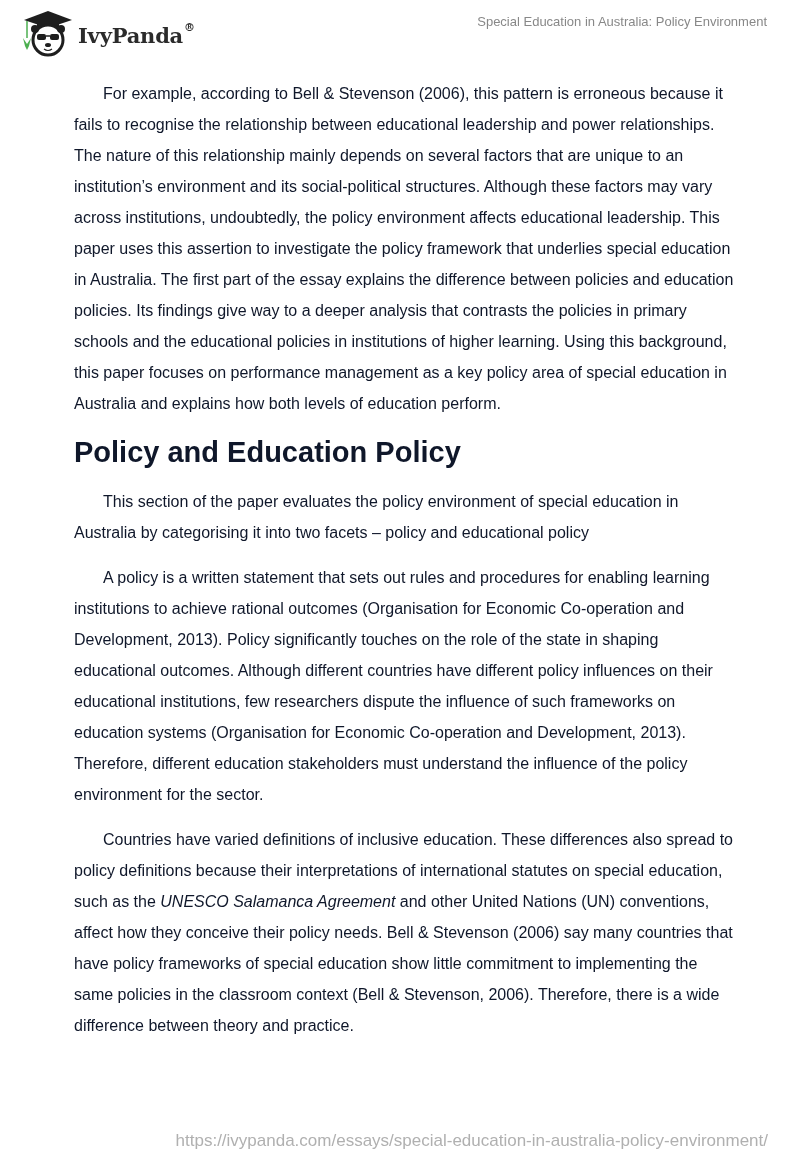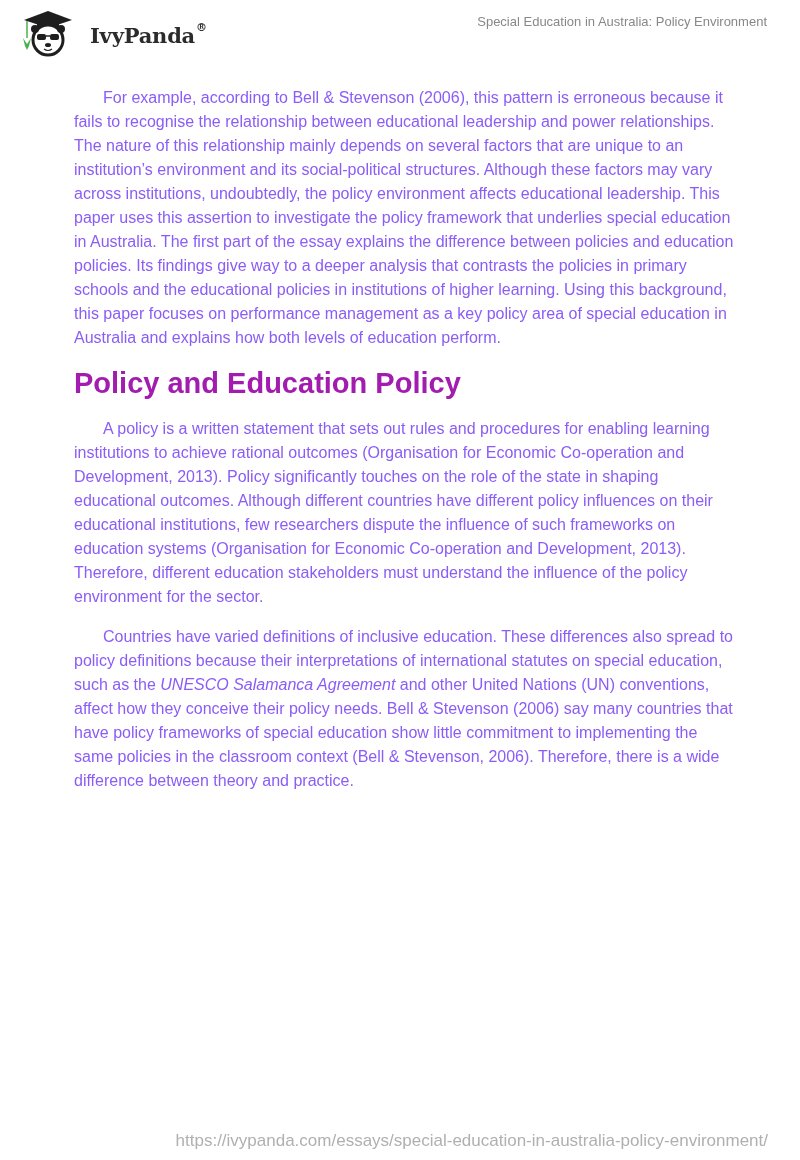--- a/index.html
+++ b/index.html
@@ -21,21 +21,20 @@
       left: 0;
       width: 800px;
       height: 60px;
     }
     .logo {
       position: absolute;
       left: 18px;
       top: 8px;
       display: flex;
       align-items: center;
-      gap: 12px;
     }
     .logo-icon {
       width: 56px;
       height: 50px;
       display: block;
     }
     .logo-text {
       font-family: "DejaVu Serif", serif;
       font-weight: bold;
       font-size: 21px;
@@ -61,31 +60,31 @@
       font-size: 13px;
       color: #888888;
     }
     .content {
       position: absolute;
       left: 74px;
       top: 70px;
       width: 660px;
     }
     p {
-      margin: 16px 0 14px 0;
+      margin: 8px 0 14px 0;
       font-size: 16px;
-      line-height: 24px;
+      line-height: 31px;
       text-indent: 29px;
-      color: #8b5cf6;
+      color: #0f172a;
     }
     h1 {
       font-size: 29px;
       font-weight: bold;
       margin: 15px 0 16px 0;
-      color: #a21caf;
+      color: #0f172a;
       line-height: 36px;
     }
     h2 {
       font-size: 24px;
       font-weight: bold;
       margin: 12px 0 14px 0;
       color: #222222;
       line-height: 30px;
     }
     em { }
@@ -125,20 +124,21 @@
     <span class="logo-text"><span>IvyPanda</span><span class="logo-reg">®</span></span>
   </div>
   <div class="header-title">Special Education in Australia: Policy Environment</div>
 </div>
 
 <div class="content">
   <p>For example, according to Bell &amp; Stevenson (2006), this pattern is erroneous because it fails to recognise the relationship between educational leadership and power relationships. The nature of this relationship mainly depends on several factors that are unique to an institution’s environment and its social-political structures. Although these factors may vary across institutions, undoubtedly, the policy environment affects educational leadership. This paper uses this assertion to investigate the policy framework that underlies special education in Australia. The first part of the essay explains the difference between policies and education policies. Its findings give way to a deeper analysis that contrasts the policies in primary schools and the educational policies in institutions of higher learning. Using this background, this paper focuses on performance management as a key policy area of special education in Australia and explains how both levels of education perform.</p>
 
   <h1>Policy and Education Policy</h1>
 
+  <p>This section of the paper evaluates the policy environment of special education in Australia by categorising it into two facets – policy and educational policy</p>
 
 
   <p>A policy is a written statement that sets out rules and procedures for enabling learning institutions to achieve rational outcomes (Organisation for Economic Co-operation and Development, 2013). Policy significantly touches on the role of the state in shaping educational outcomes. Although different countries have different policy influences on their educational institutions, few researchers dispute the influence of such frameworks on education systems (Organisation for Economic Co-operation and Development, 2013). Therefore, different education stakeholders must understand the influence of the policy environment for the sector.</p>
 
   <p><span>Countries have varied definitions of inclusive education. These differences also spread to policy definitions because their interpretations of international statutes on special education, such as the </span><em>UNESCO Salamanca Agreement</em><span> and other United Nations (UN) conventions, affect how they conceive their policy needs. Bell &amp; Stevenson (2006) say many countries that have policy frameworks of special education show little commitment to implementing the same policies in the classroom context (Bell &amp; Stevenson, 2006). Therefore, there is a wide difference between theory and practice.</span></p>
 
 </div>
 
 <div class="footer-url">https://ivypanda.com/essays/special-education-in-australia-policy-environment/</div>
 

